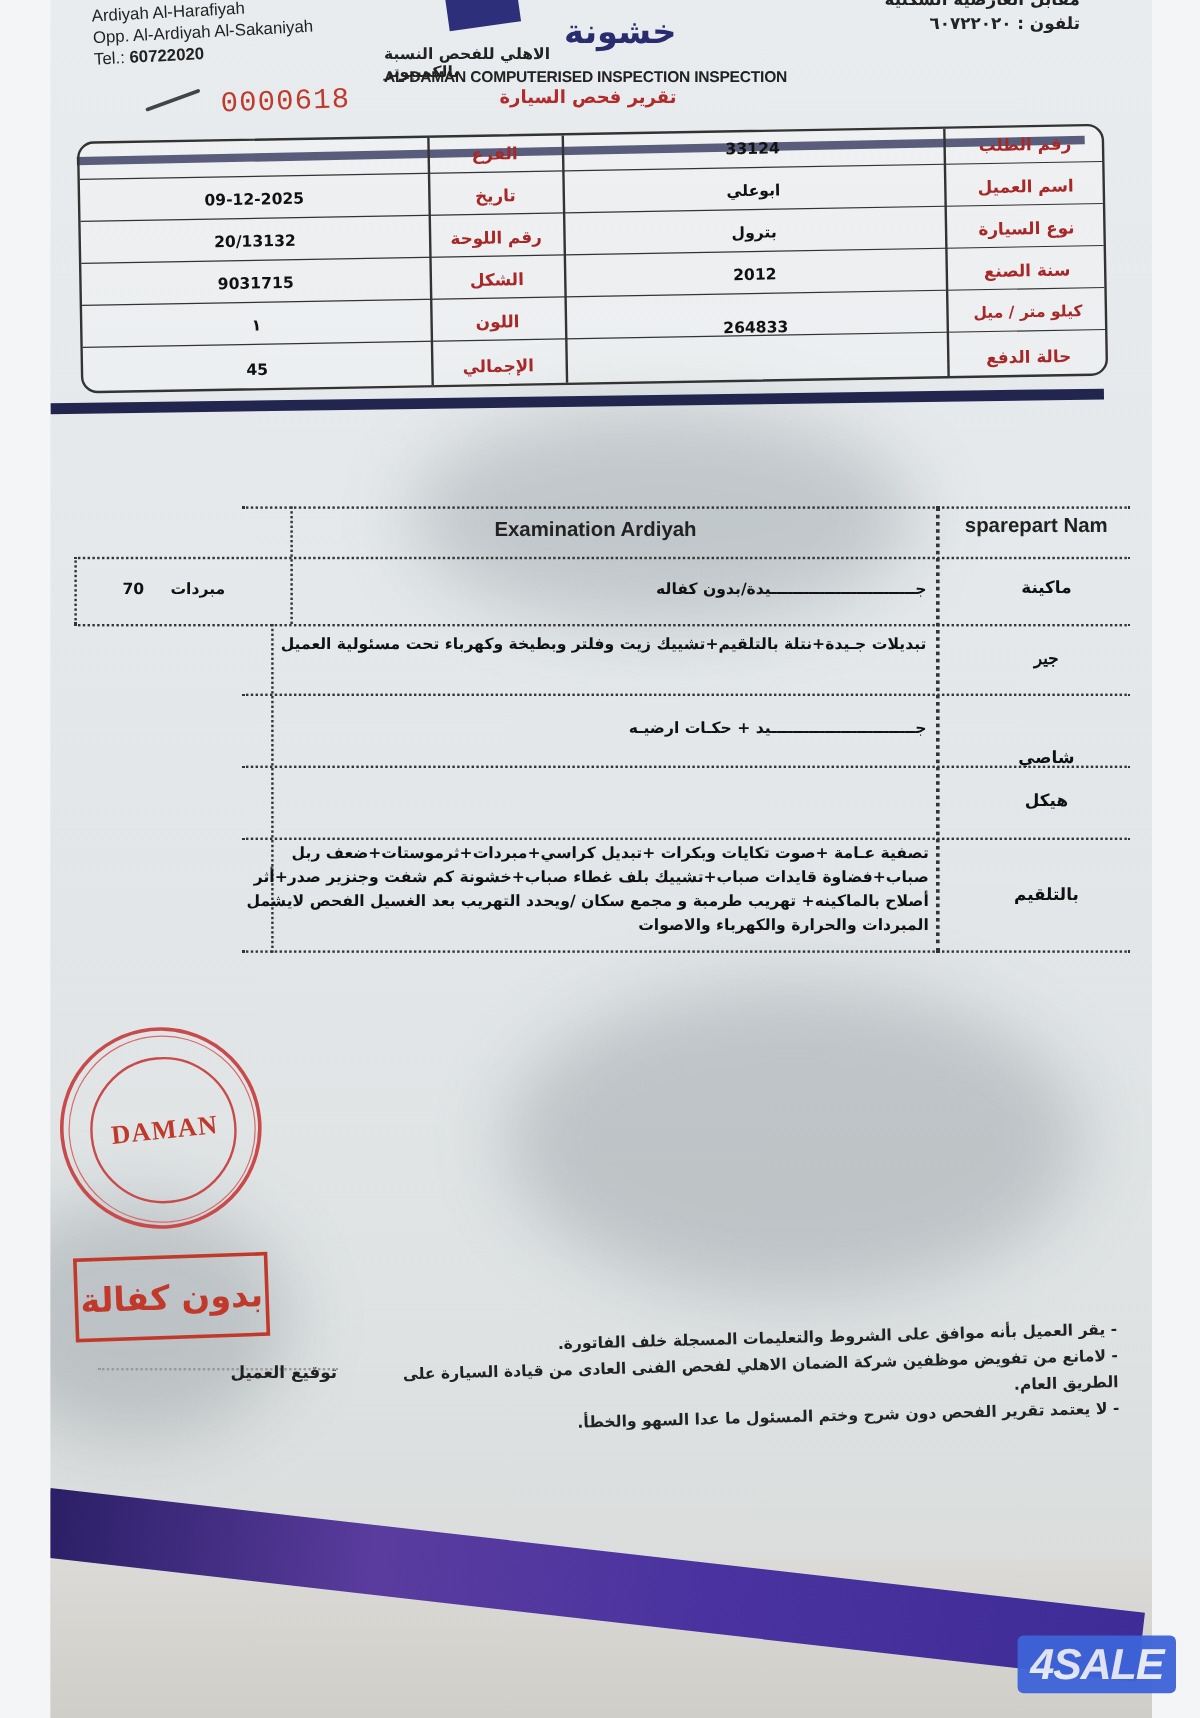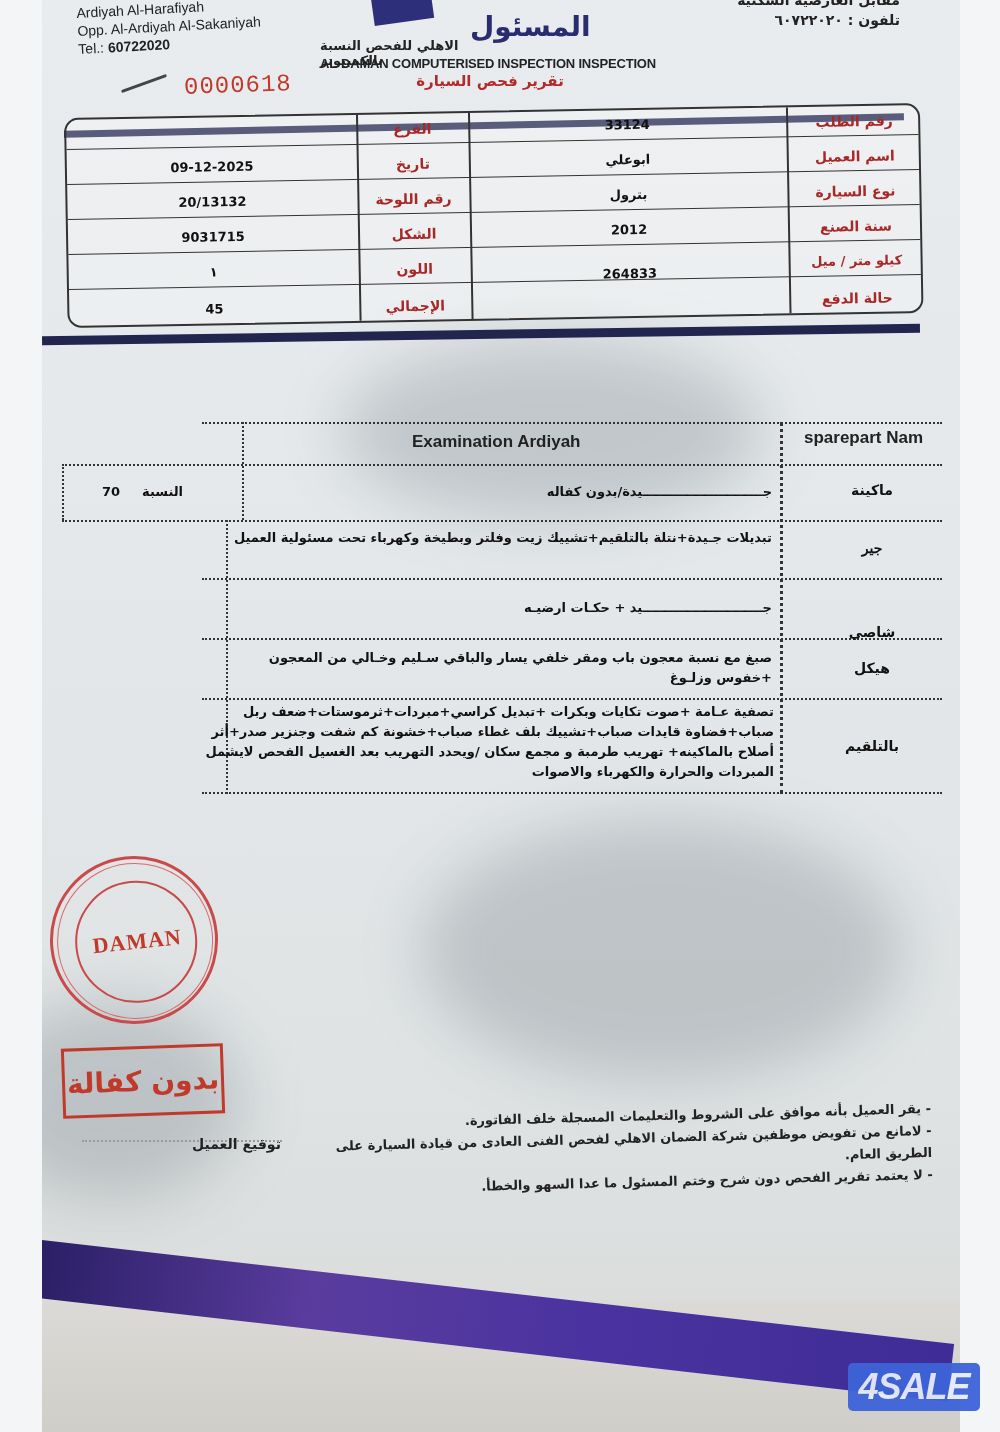--- a/index.html
+++ b/index.html
@@ -86,21 +86,21 @@
       <div class="tel"><span>Tel.:</span> <b>60722020</b></div>
     </div>
 
     <div class="hdr-right">
       <div style="margin-top:-10px;">مقابل العارضية السكنية</div>
       <div>تلفون : ٦٠٧٢٢٠٢٠</div>
     </div>
 
     <div class="brand">
       <div style="position:absolute;left:150px;top:0;width:170px;text-align:left;">
-        <span class="brand-ar">المسئول</span>
+        <span class="brand-ar">خشونة</span>
       </div>
       <div class="brand-sub-ar">الاهلي للفحص النسبة بالكمبيوتر</div>
       <div class="brand-en">AL-DAMAN COMPUTERISED INSPECTION INSPECTION</div>
       <div class="brand-report">تقرير فحص السيارة</div>
     </div>
 
     <div class="pen-mark"></div>
     <div class="serial">0000618</div>
 
     <div class="navy-bar" style="left:22px;top:122px;width:840px;transform:rotate(-1.2deg);"></div>
@@ -160,34 +160,33 @@
       <div class="dot-h" style="left:20px;top:372px;width:740px;"></div>
 
       <div class="dot-v" style="left:60px;top:2px;height:98px;"></div>
       <div class="dot-v" style="left:44px;top:100px;height:274px;"></div>
       <div class="dot-v" style="left:-120px;top:44px;height:56px;"></div>
       <div class="dot-v" style="left:598px;top:2px;height:372px;border-left-width:3px;"></div>
 
       <div class="ex-head" style="left:230px;top:12px;">Examination Ardiyah</div>
       <div class="ex-head" style="left:622px;top:8px;text-align:right;">sparepart Nam</div>
 
-      <div class="pct" style="left:-40px;top:64px;">النسبة</div>
+      <div class="pct" style="left:-40px;top:64px;">مبردات</div>
       <div class="pct" style="left:-80px;top:64px;">70</div>
 
       <div class="ex-part" style="top:62px;">ماكينة</div>
       <div class="ex-detail" style="top:62px;">جـــــــــــــــــــــــــــيدة/بدون كفاله</div>
 
       <div class="ex-part" style="top:120px;font-family:Liberation Serif, serif;">جير</div>
       <div class="ex-detail" style="top:108px;">تبديلات جـيدة+نتلة بالتلقيم+تشييك زيت وفلتر وبطيخة وكهرباء تحت مسئولية العميل</div>
 
       <div class="ex-part" style="top:180px;margin-top:24px;">شاصي</div>
       <div class="ex-detail" style="top:178px;">جـــــــــــــــــــــــــــيد + حكـات ارضيـه</div>
 
       <div class="ex-part" style="top:240px;">هيكل</div>
-      <div class="ex-detail" style="top:228px;">صبغ مع نسبة معجون باب ومقر خلفي يسار والباقي سـليم وخـالي من المعجون +خفوس وزلـوغ</div>
 
       <div class="ex-part" style="top:318px;">بالتلقيم</div>
       <div class="ex-detail" style="top:282px;width:580px;right:168px;">تصفية عـامة +صوت تكايات وبكرات +تبديل كراسي+مبردات+ثرموستات+ضعف ربل صباب+فضاوة قايدات صباب+تشييك بلف غطاء صباب+خشونة كم شفت وجنزير صدر+أثر أصلاح بالماكينه+ تهريب طرمبة و مجمع سكان /ويحدد التهريب بعد الغسيل الفحص لايشمل المبردات والحرارة والكهرباء والاصوات</div>
     </div>
 
     <div class="stamp-round">
       <div class="stamp-daman">DAMAN</div>
     </div>
     <div class="stamp-box">
       <span>بدون كفالة</span>

